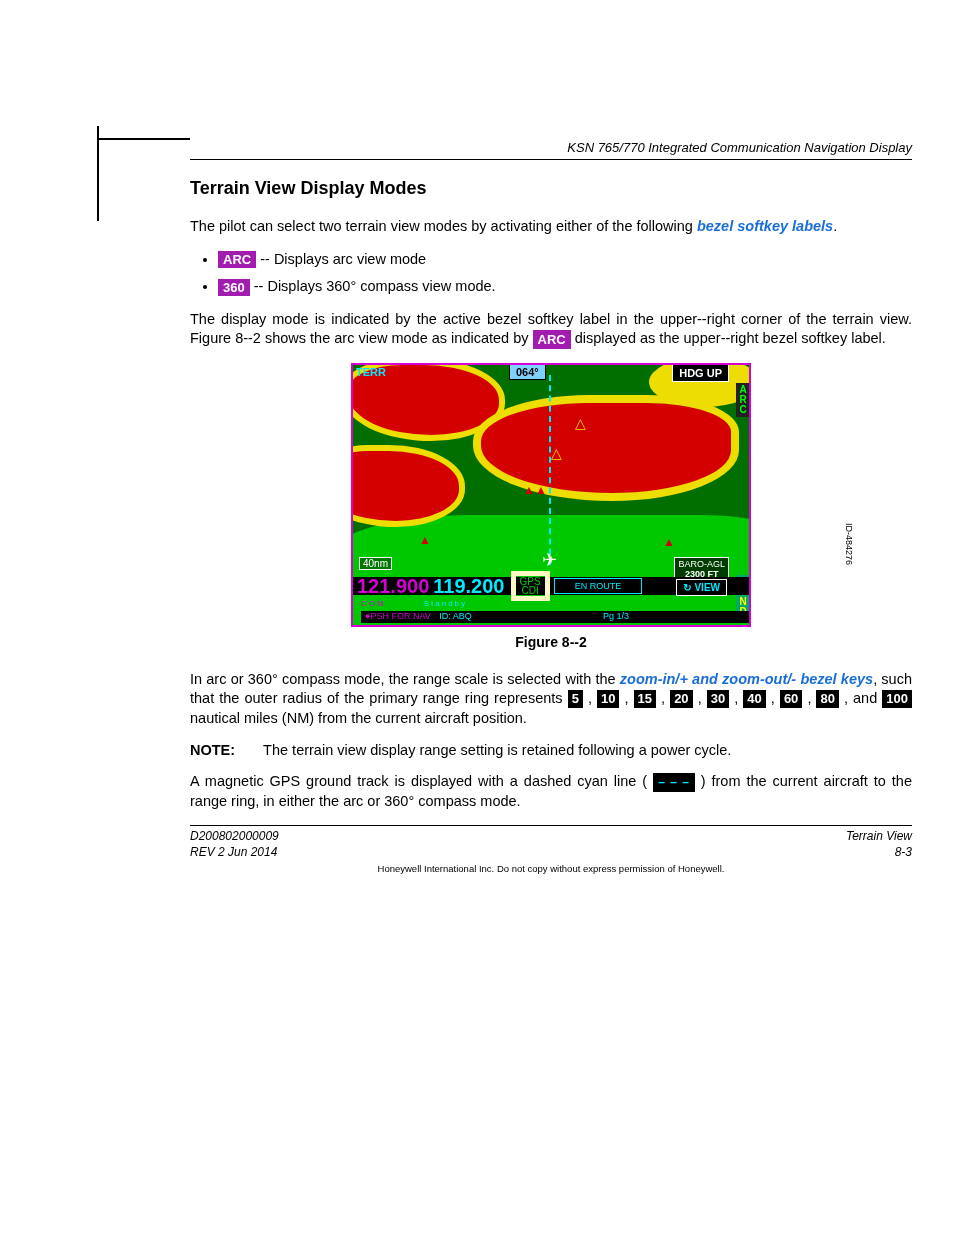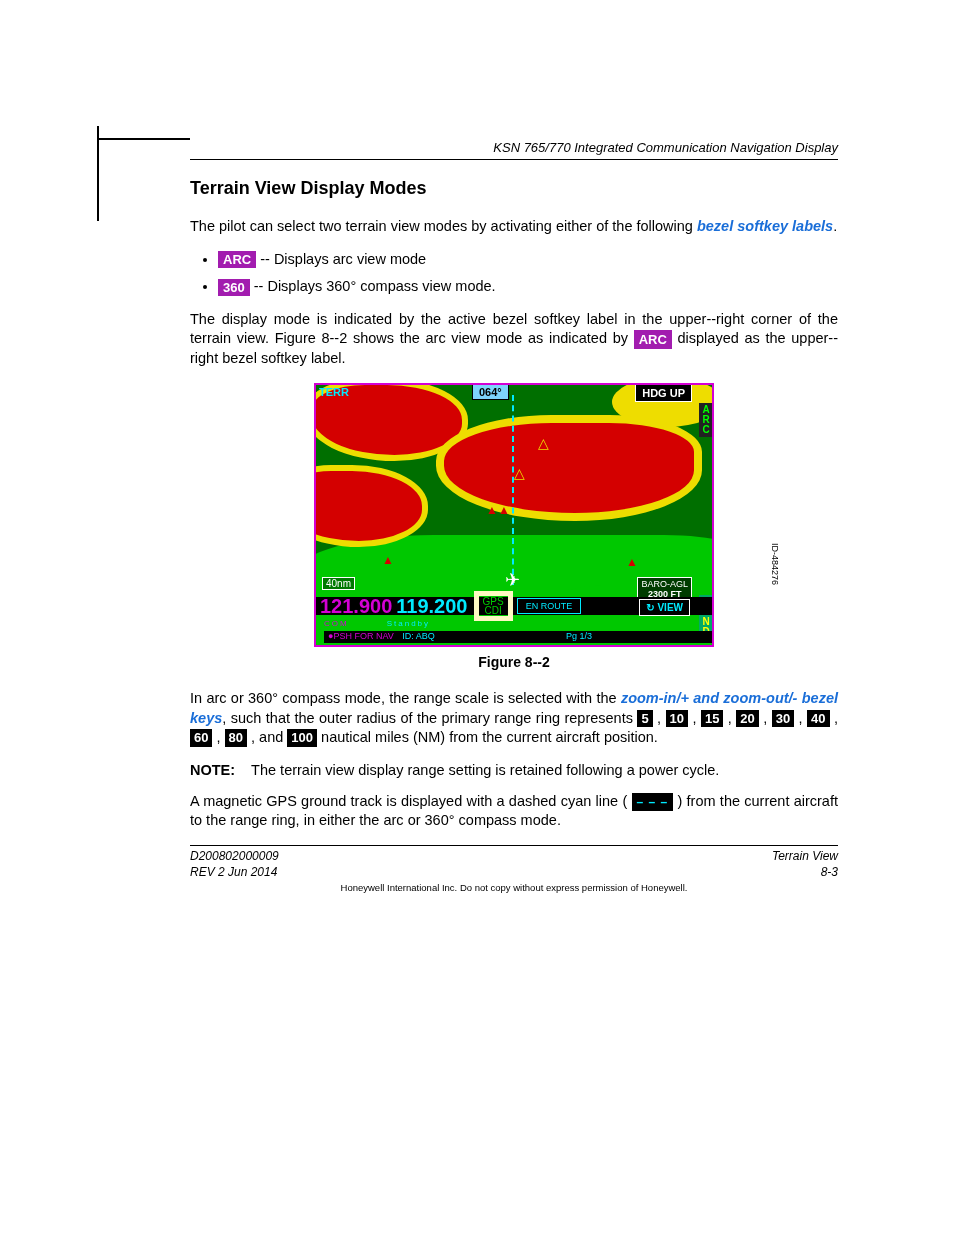--- a/index.html
+++ b/index.html
@@ -7,21 +7,21 @@
     padding: 0;
     background: #fff;
     font-family: Arial, Helvetica, sans-serif;
     width: 954px;
     height: 1235px;
     position: relative;
     box-sizing: border-box;
   }
   .page {
     position: relative;
-    margin: 60px 116px 40px 190px;
+    margin: 60px 42px 40px 190px;
     padding-top: 80px;
     height: 1080px;
   }
   .corner-rule {
     position: absolute;
     top: 78px;
     left: -92px;
     width: 92px;
     border-top: 2px solid #000;
   }
@@ -96,21 +96,21 @@
   }
   .fig-caption {
     text-align: center;
     font-weight: bold;
     font-size: 14px;
     margin: 6px 0 18px 0;
     line-height: 1.3;
   }
   .note-row {
     display: flex;
-    gap: 16px;
+    gap: 28px;
     font-size: 14.5px;
     margin-bottom: 14px;
   }
   .note-row .note-label { font-weight: bold; }
   .footer-rule {
     border-top: 1.2px solid #000;
     margin-top: 6px;
     padding-top: 3px;
   }
   .footer {
@@ -150,21 +150,21 @@
   .hdgup { position:absolute; top:-1px; right:20px; background:#000; color:#fff; font-weight:bold; font-size:11px; padding:2px 6px; border:1px solid #fff; }
   .arc-side { position:absolute; top:18px; right:-1px; width:14px; background:#222; color:#0f0; font-weight:bold; font-size:10px; text-align:center; line-height:10px; padding:2px 0; }
   .lgnd-side { position:absolute; top:210px; right:-1px; width:14px; background:#0a6; color:#ff0; font-weight:bold; font-size:10px; text-align:center; line-height:10px; padding:2px 0; }
   .range-box { position:absolute; top:192px; left:6px; border:1px solid #fff; color:#fff; font-size:10px; padding:0 3px; background:rgba(0,0,0,.4); }
   .baro-box { position:absolute; top:192px; right:20px; border:1px solid #fff; color:#fff; font-size:9px; padding:1px 3px; background:rgba(0,0,0,.7); text-align:center; line-height:10px; }
   .bottom-bar { position:absolute; left:0; right:0; top:212px; height:18px; background:#000; display:flex; align-items:center; }
   .freq-active { color:#d400d4; font-size:20px; font-weight:bold; margin-left:4px; margin-right:4px; line-height:1; }
   .freq-standby { color:#00eaff; font-size:20px; font-weight:bold; margin-right:6px; line-height:1; }
   .freq-labels { position:absolute; top:234px; left:8px; font-size:8px; color:#d400d4; letter-spacing:2px; }
   .gps-box { border:5px solid #fef9c3; color:#0c0; font-size:10px; padding:1px 4px; text-align:center; line-height:9px; margin-right:4px; }
-  .enroute-box { border:1px solid #00eaff; color:#00eaff; font-size:9px; padding:2px 8px; margin-right:4px; }
+  .enroute-box { border:1px solid #00eaff; color:#00eaff; font-size:9px; padding:2px 20px; margin-right:4px; }
   .view-btn { position:absolute; top:214px; right:22px; border:1px solid #fff; color:#00eaff; font-size:10px; padding:2px 6px; background:#000; font-weight:bold; }
   .psh-line { position:absolute; top:246px; left:8px; right:0; height:12px; background:#000; color:#d400d4; font-size:9px; padding-left:4px; }
   .psh-line .id { color:#00eaff; margin-left:6px; }
   .psh-line .pg { color:#00eaff; position:absolute; right:120px; }
   .track-line { position:absolute; top:10px; left:196px; width:0; height:190px; border-left:2px dashed #00eaff; }
   .plane { position:absolute; top:184px; left:189px; color:#fff; font-size:18px; }
   .wpt { position:absolute; color:#eedd00; font-size:14px; }
   .obst { position:absolute; color:#d40000; font-size:12px; }
   .idtag { position:absolute; right:-28px; top:110px; writing-mode:vertical-rl; font-size:9px; color:#000; }
 </style>

